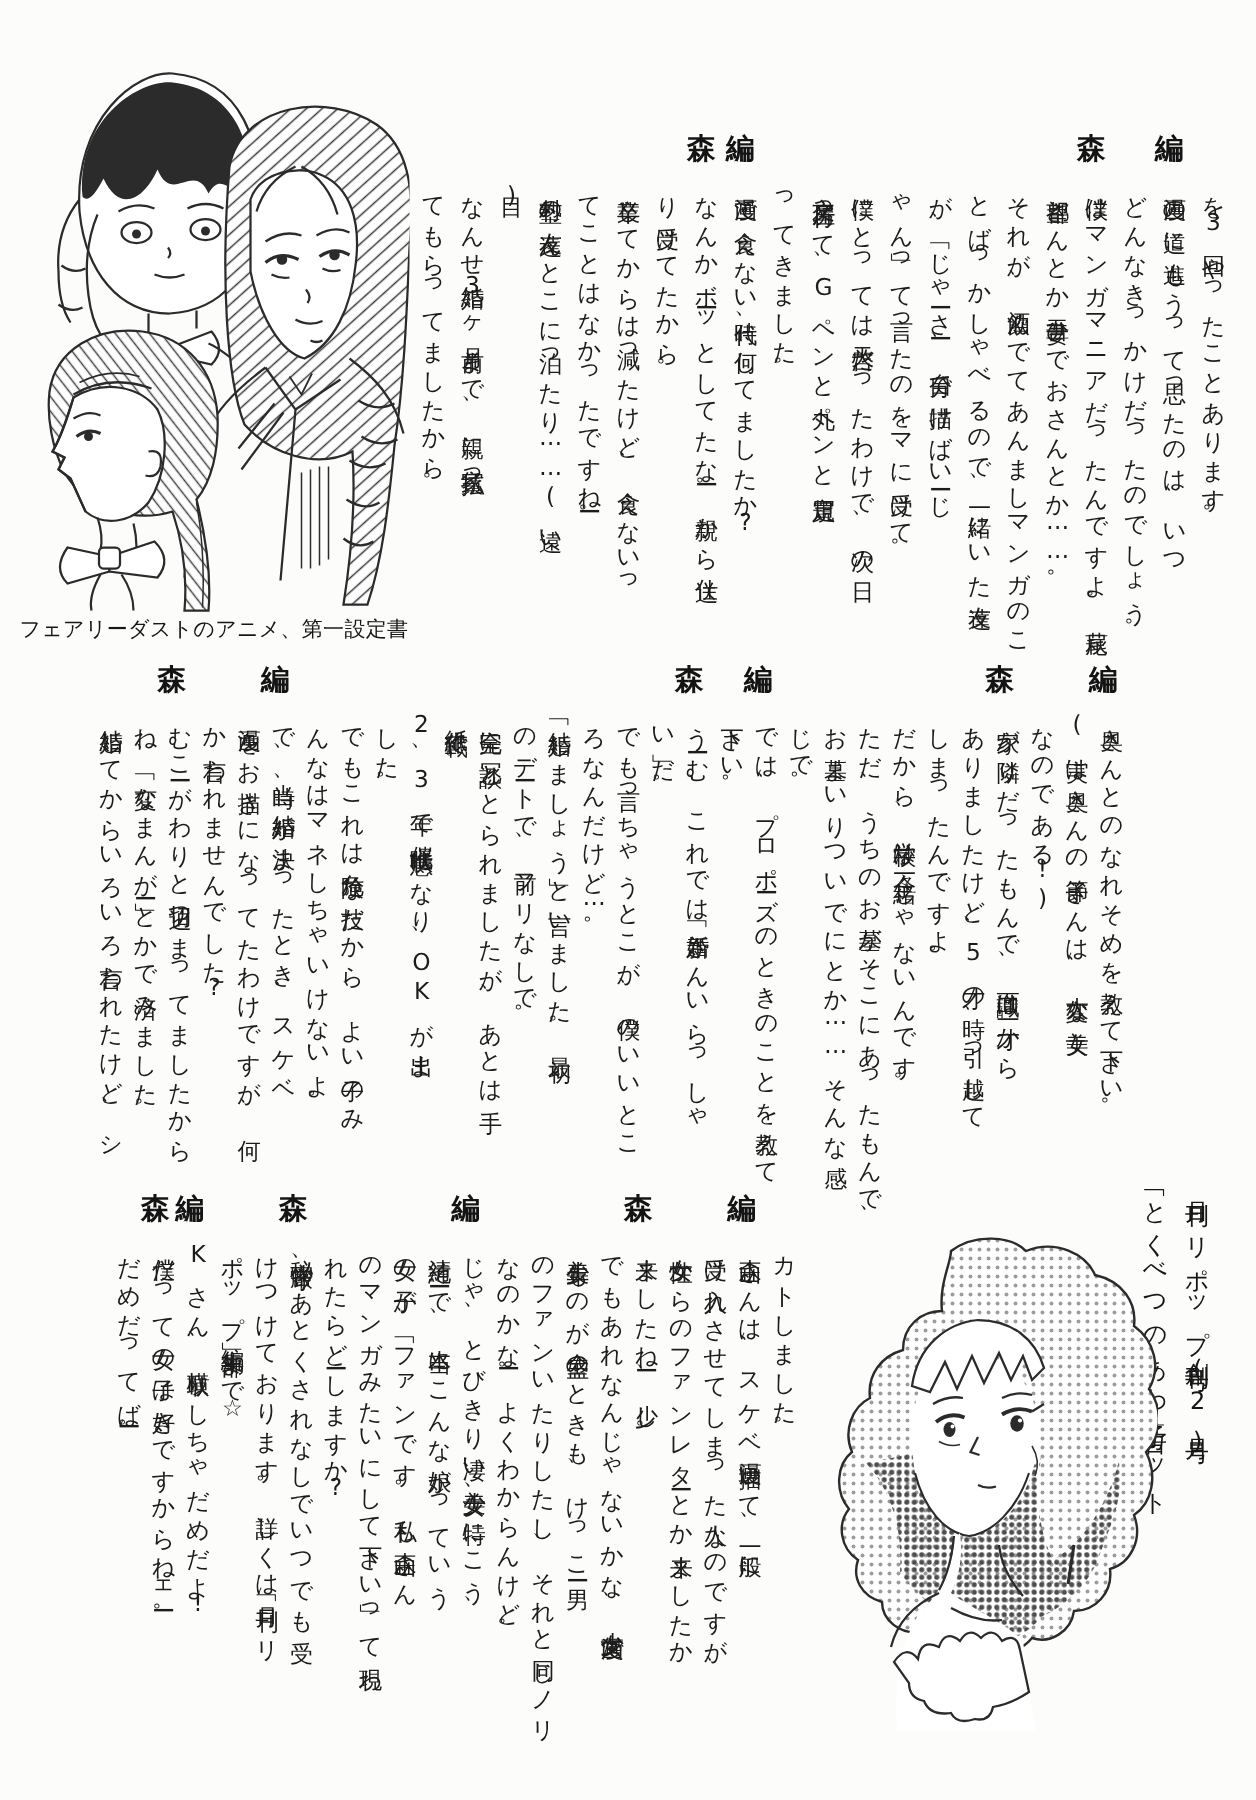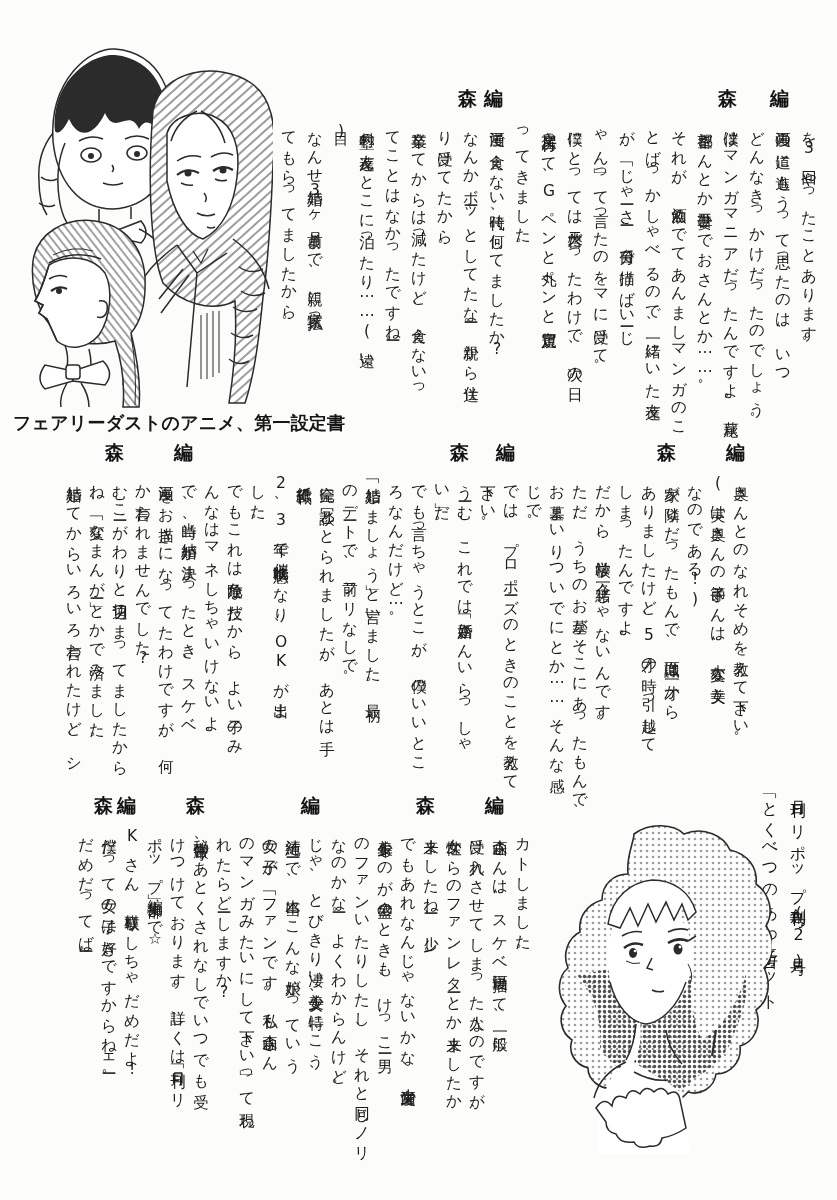--- a/index.html
+++ b/index.html
@@ -28,21 +28,21 @@
     position:absolute;top:-34px;left:-26px;
     font-weight:bold;font-size:19px;letter-spacing:0;
     writing-mode:horizontal-tb;color:#141414;
   }
   #sec-top{top:84px;right:15px;}
   #sec-mid{top:438px;right:85px;}
   #sec-bot{top:791px;right:303px;}
   
   .caption-h{
     position:absolute;left:13px;top:411px;
-    font-size:18px;font-weight:700;letter-spacing:.2px;color:#161616;
+    font-size:14px;font-weight:400;letter-spacing:.2px;color:#161616;
     white-space:nowrap;
   }
   .vcap{
     position:absolute;top:788px;right:25px;
     writing-mode:vertical-rl;text-orientation:upright;
     font-size:16px;letter-spacing:2.4px;line-height:28px;
     font-weight:500;color:#161616;
   }
   .vcap span{display:block;}
   .illo{position:absolute;}

